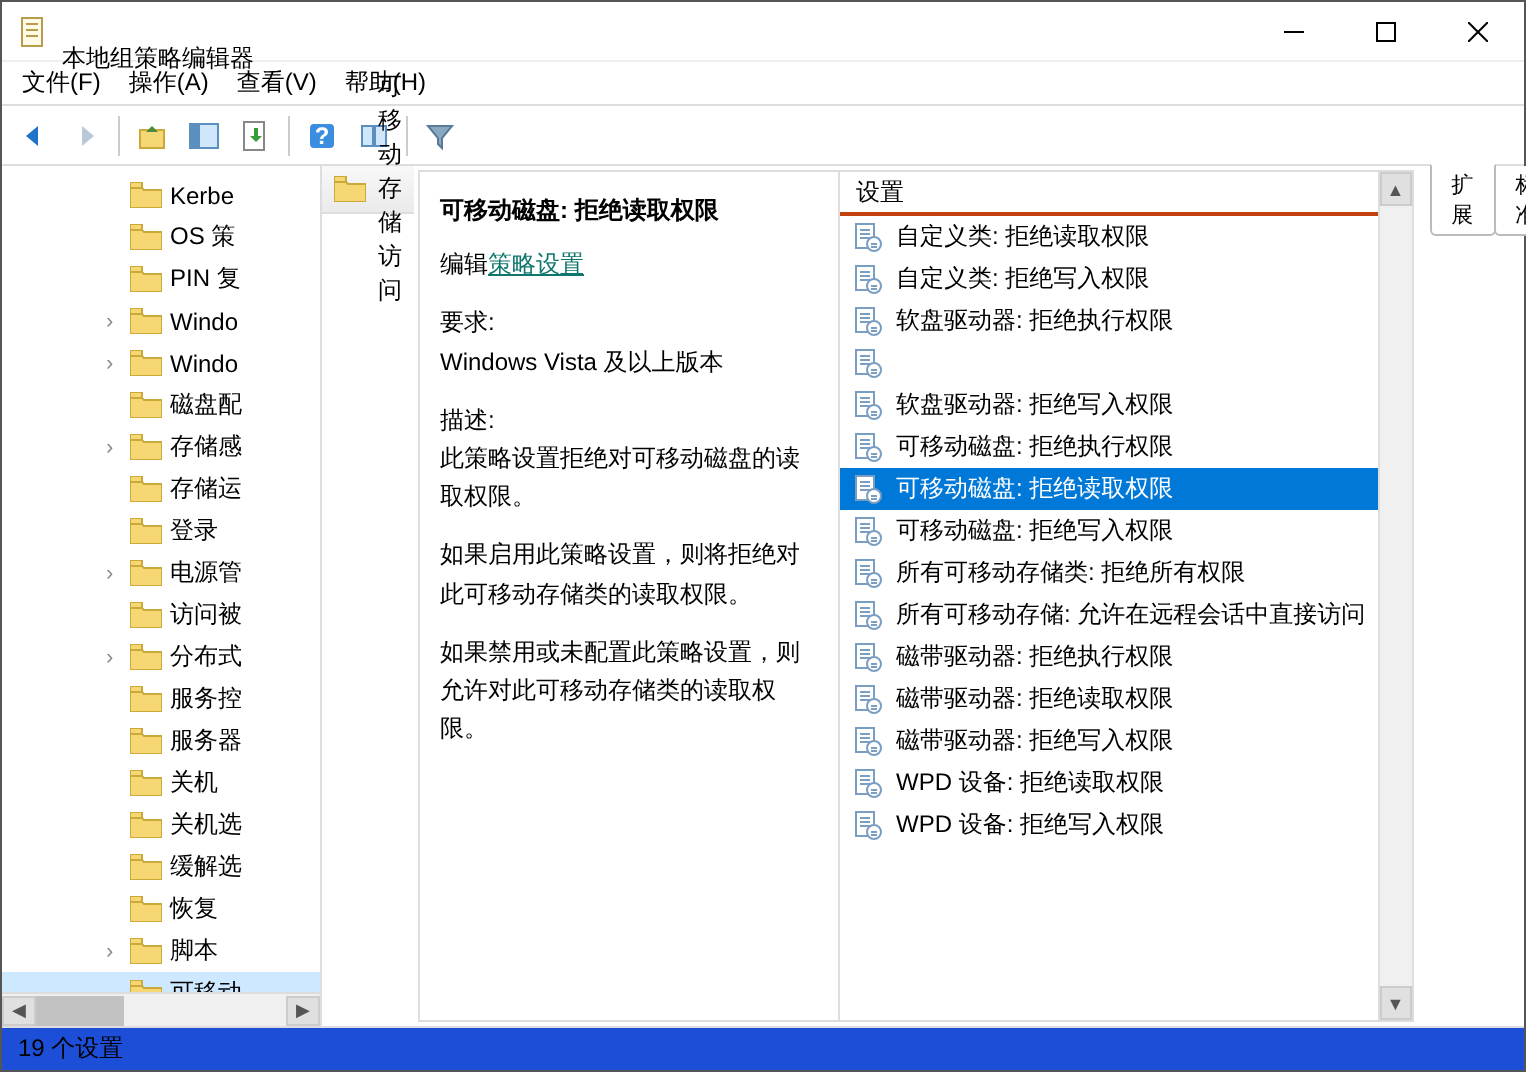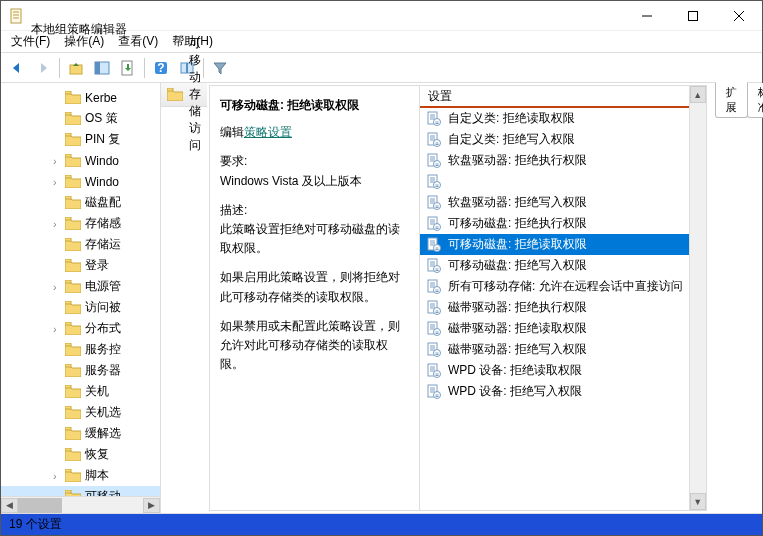--- a/index.html
+++ b/index.html
@@ -442,20 +442,34 @@
                   <svg width="16" height="16">
                     <rect class="pg" x="2" y="1" width="9" height="12" fill="#fff" stroke="#7a9ec2"></rect>
                     <line x1="4" y1="4" x2="9" y2="4" stroke="#7a9ec2"></line>
                     <line x1="4" y1="6" x2="9" y2="6" stroke="#7a9ec2"></line>
                     <line x1="4" y1="8" x2="9" y2="8" stroke="#7a9ec2"></line>
                     <circle cx="11" cy="11" r="3.5" fill="#fff" stroke="#7a9ec2"></circle>
                     <line x1="9.5" y1="11" x2="12.5" y2="11" stroke="#7a9ec2"></line>
                     <line x1="9.5" y1="12.5" x2="12.5" y2="12.5" stroke="#7a9ec2"></line>
                   </svg>
                 </span>
+                <span>所有可移动存储类: 拒绝所有权限</span>
+              </div>
+              <div class="lrow">
+                <span>
+                  <svg width="16" height="16">
+                    <rect class="pg" x="2" y="1" width="9" height="12" fill="#fff" stroke="#7a9ec2"></rect>
+                    <line x1="4" y1="4" x2="9" y2="4" stroke="#7a9ec2"></line>
+                    <line x1="4" y1="6" x2="9" y2="6" stroke="#7a9ec2"></line>
+                    <line x1="4" y1="8" x2="9" y2="8" stroke="#7a9ec2"></line>
+                    <circle cx="11" cy="11" r="3.5" fill="#fff" stroke="#7a9ec2"></circle>
+                    <line x1="9.5" y1="11" x2="12.5" y2="11" stroke="#7a9ec2"></line>
+                    <line x1="9.5" y1="12.5" x2="12.5" y2="12.5" stroke="#7a9ec2"></line>
+                  </svg>
+                </span>
                 <span>所有可移动存储: 允许在远程会话中直接访问</span>
               </div>
               <div class="lrow">
                 <span>
                   <svg width="16" height="16">
                     <rect class="pg" x="2" y="1" width="9" height="12" fill="#fff" stroke="#7a9ec2"></rect>
                     <line x1="4" y1="4" x2="9" y2="4" stroke="#7a9ec2"></line>
                     <line x1="4" y1="6" x2="9" y2="6" stroke="#7a9ec2"></line>
                     <line x1="4" y1="8" x2="9" y2="8" stroke="#7a9ec2"></line>
                     <circle cx="11" cy="11" r="3.5" fill="#fff" stroke="#7a9ec2"></circle>

